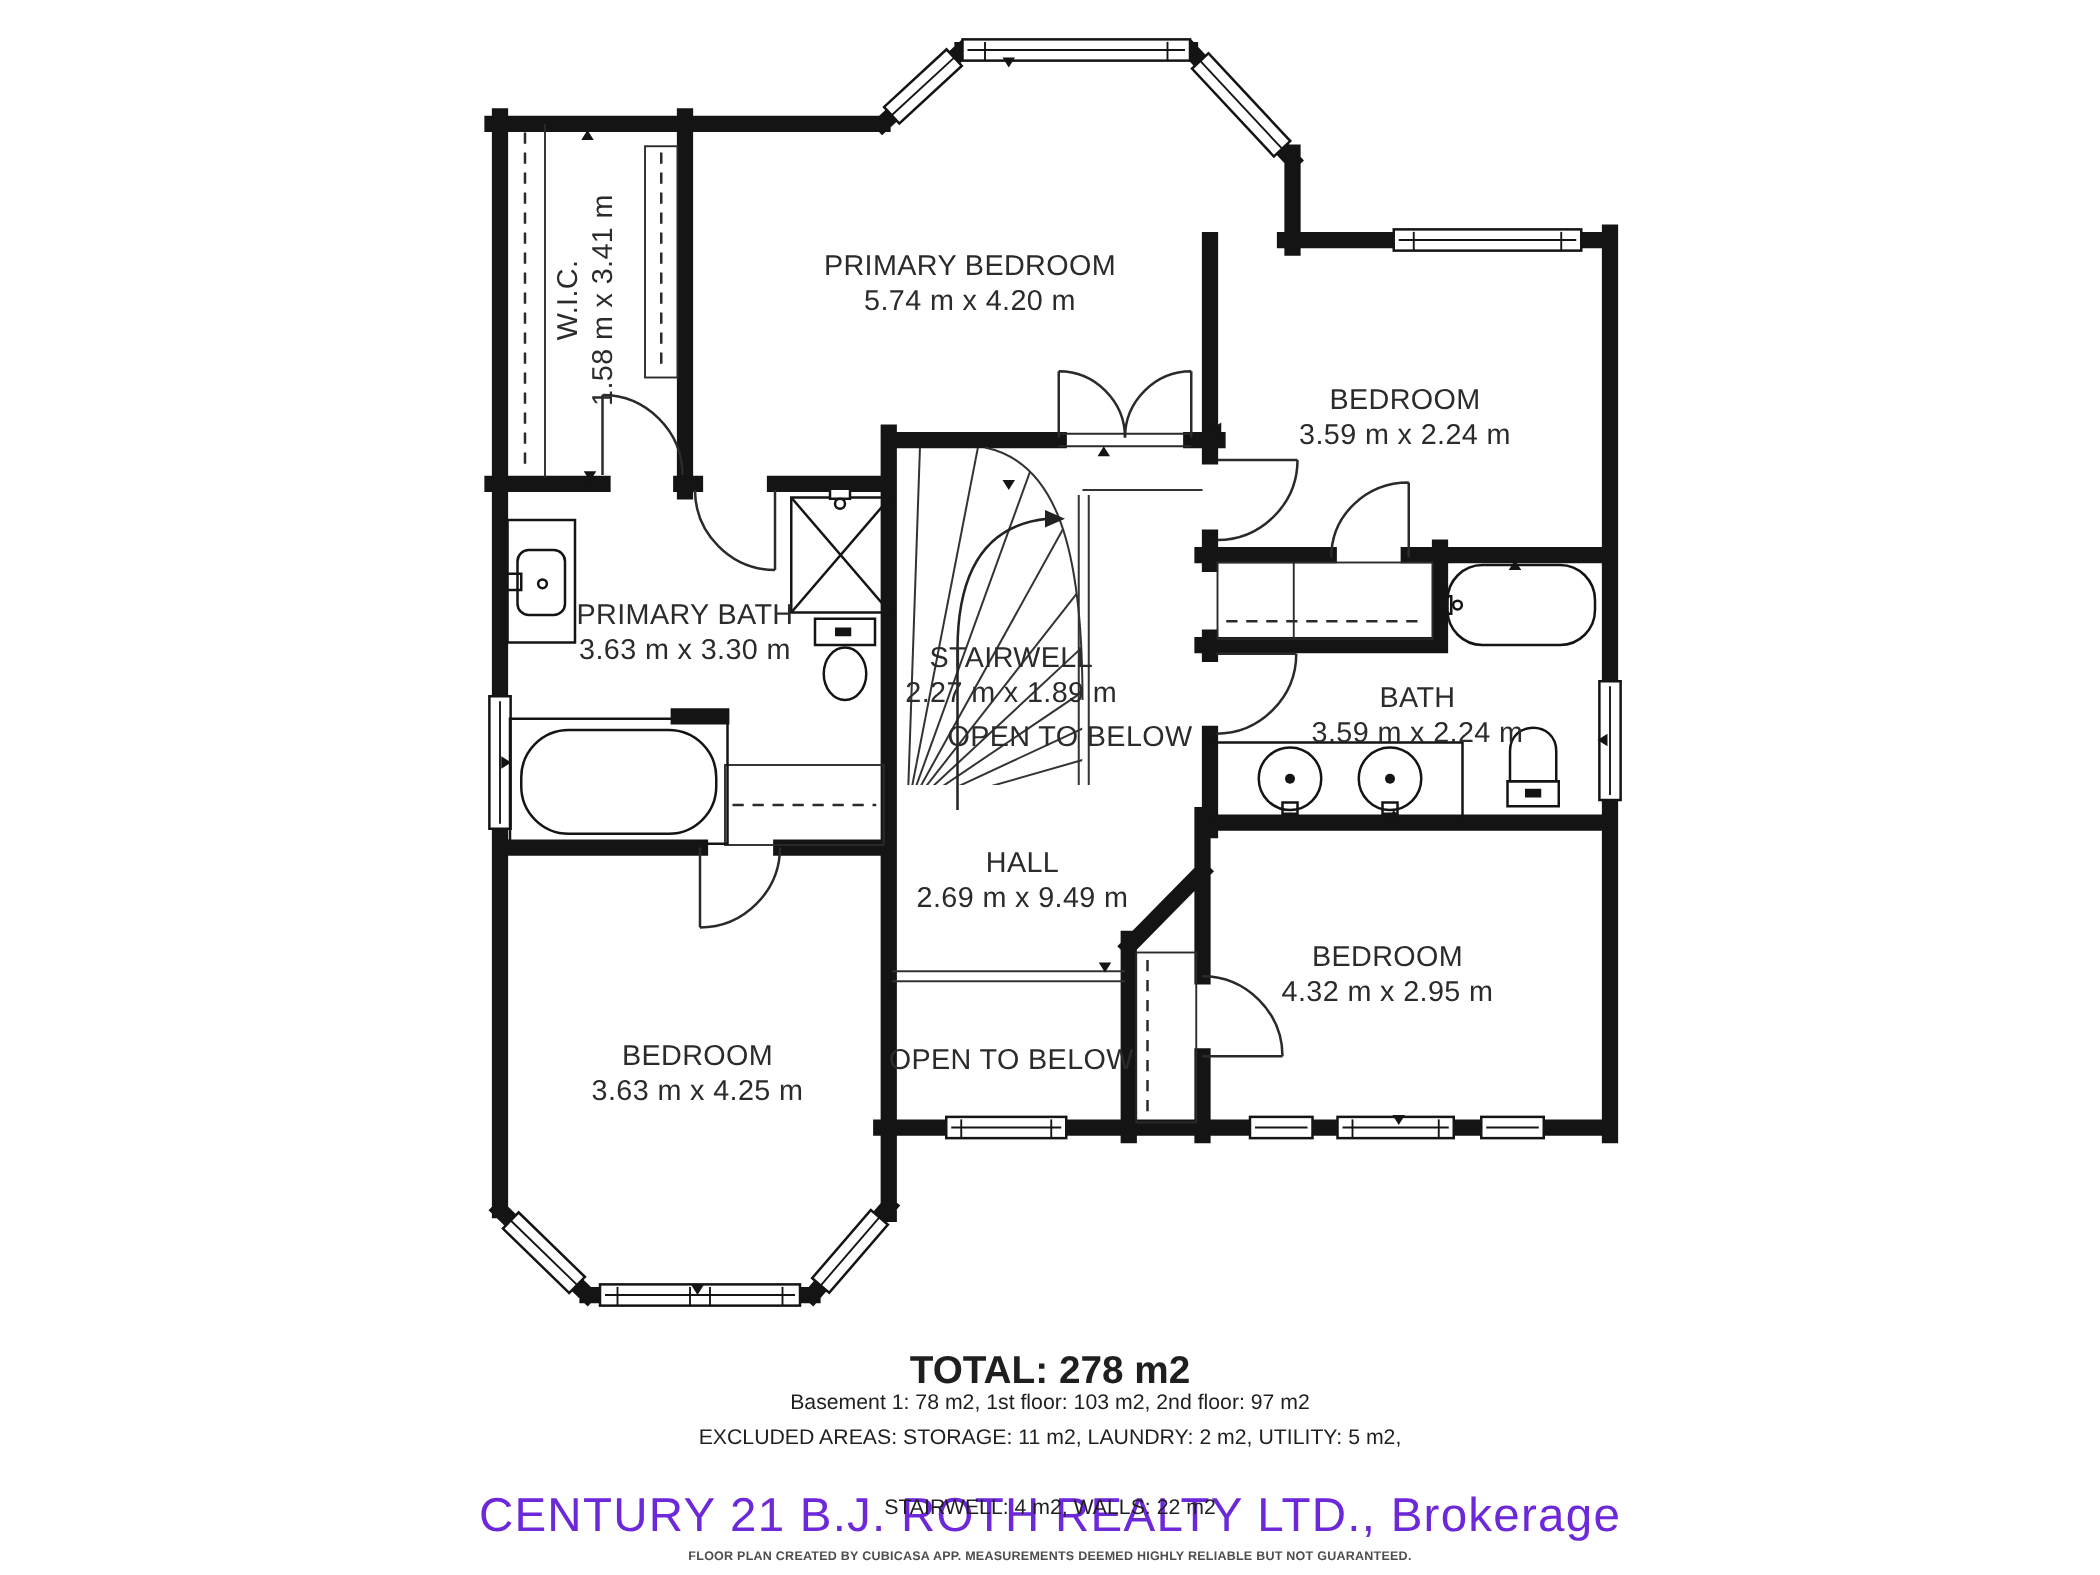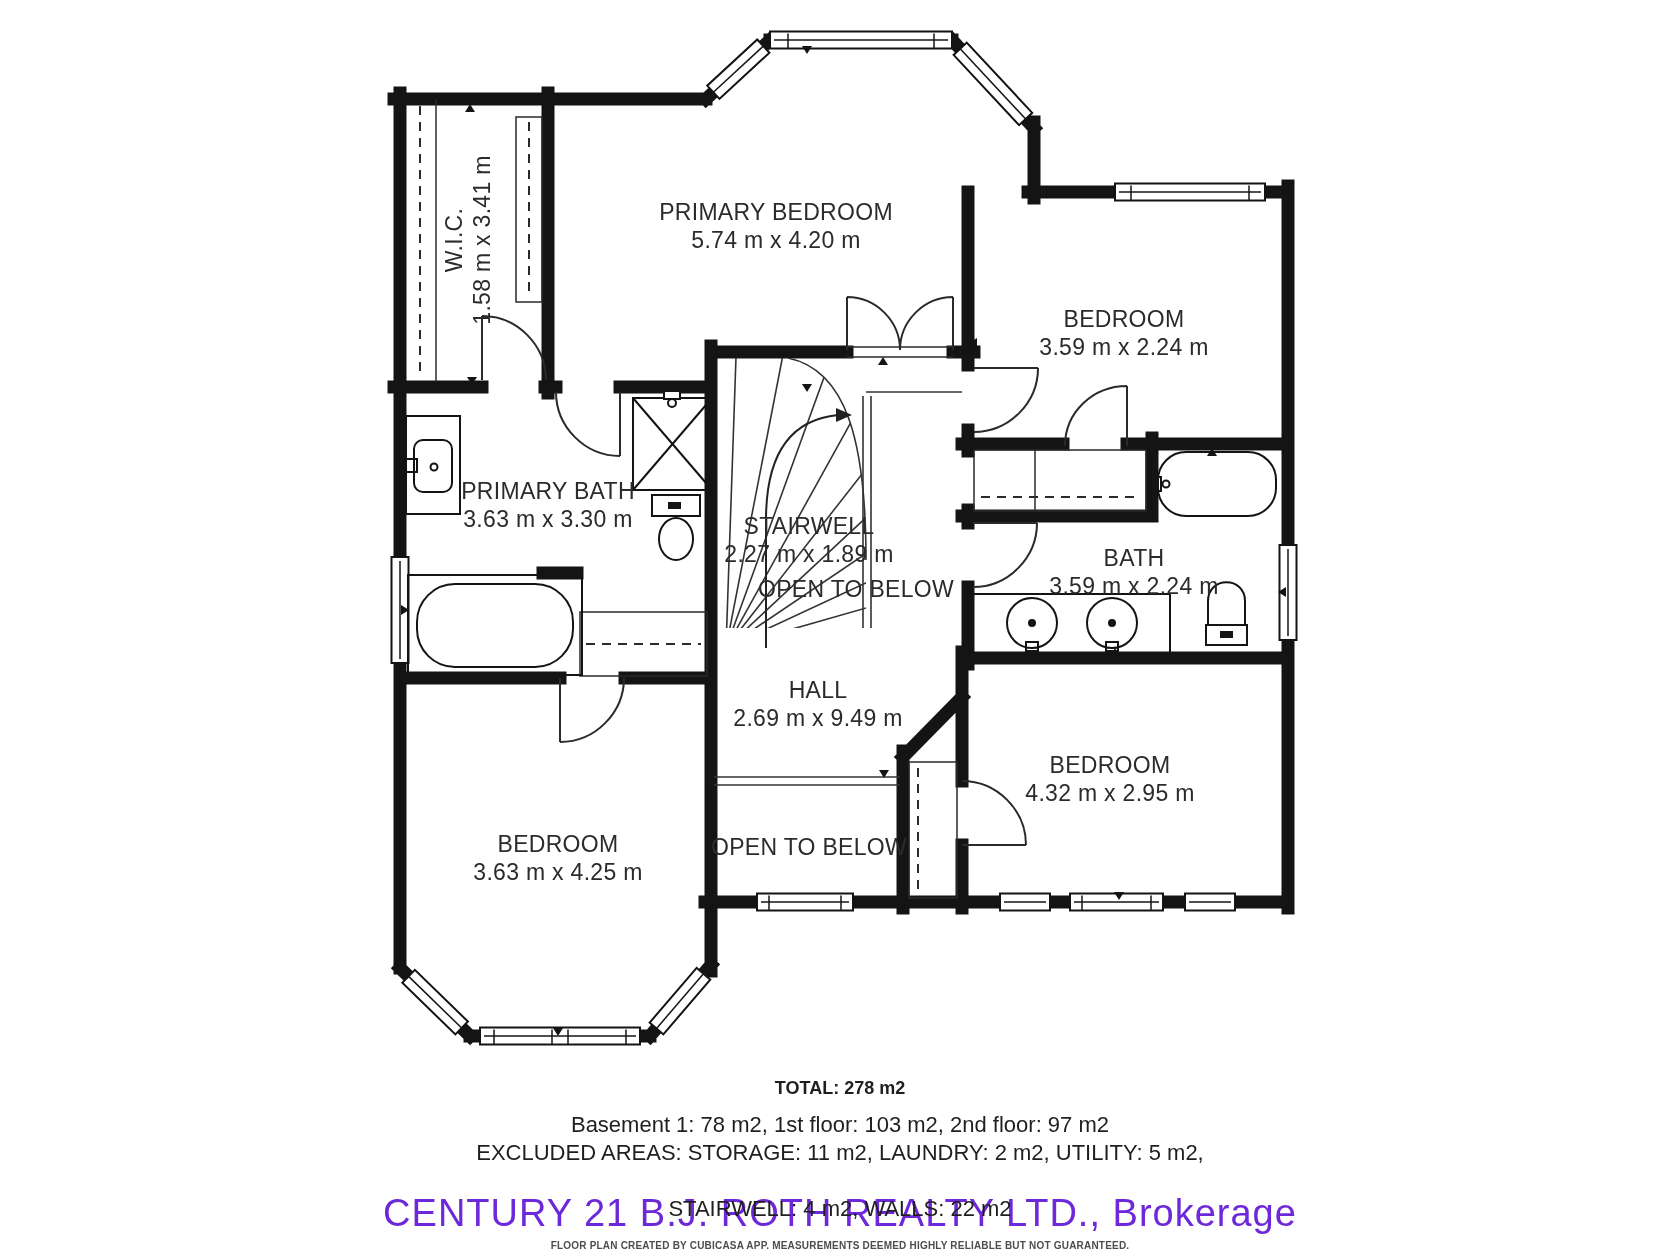--- a/index.html
+++ b/index.html
@@ -3,22 +3,22 @@
 <meta charset="utf-8">
 <style>
   html,body{margin:0;padding:0;background:#fff;}
   .stage{position:relative;width:1680px;height:1260px;background:#fff;overflow:hidden;
          font-family:"Liberation Sans","DejaVu Sans",sans-serif;}
   .plan-svg{position:absolute;left:0;top:0;width:1680px;height:1260px;}
   .lbl{position:absolute;transform:translate(-50%,-50%);text-align:center;color:#2b2b2b;
        font-size:23px;line-height:1.22;white-space:nowrap;letter-spacing:.3px;z-index:5;}
   .lbl.rot{transform:translate(-50%,-50%) rotate(-90deg);}
   .footer-line{position:absolute;left:0;right:0;text-align:center;color:#1f1f1f;
-       font-size:22px;z-index:6;}
-  .footer-total{font-size:18px;font-weight:bold;}
+       font-size:17px;z-index:6;}
+  .footer-total{font-size:31px;font-weight:bold;}
   .watermark{position:absolute;left:0;right:0;text-align:center;color:#6d28d9;
        font-size:38px;letter-spacing:1px;z-index:4;white-space:nowrap;}
   .disclaimer{position:absolute;left:0;right:0;text-align:center;color:#4d4d4d;
        font-size:10px;font-weight:bold;letter-spacing:.2px;z-index:6;}
 </style>
 </head>
 <body>
 
 <div class="stage">
 

